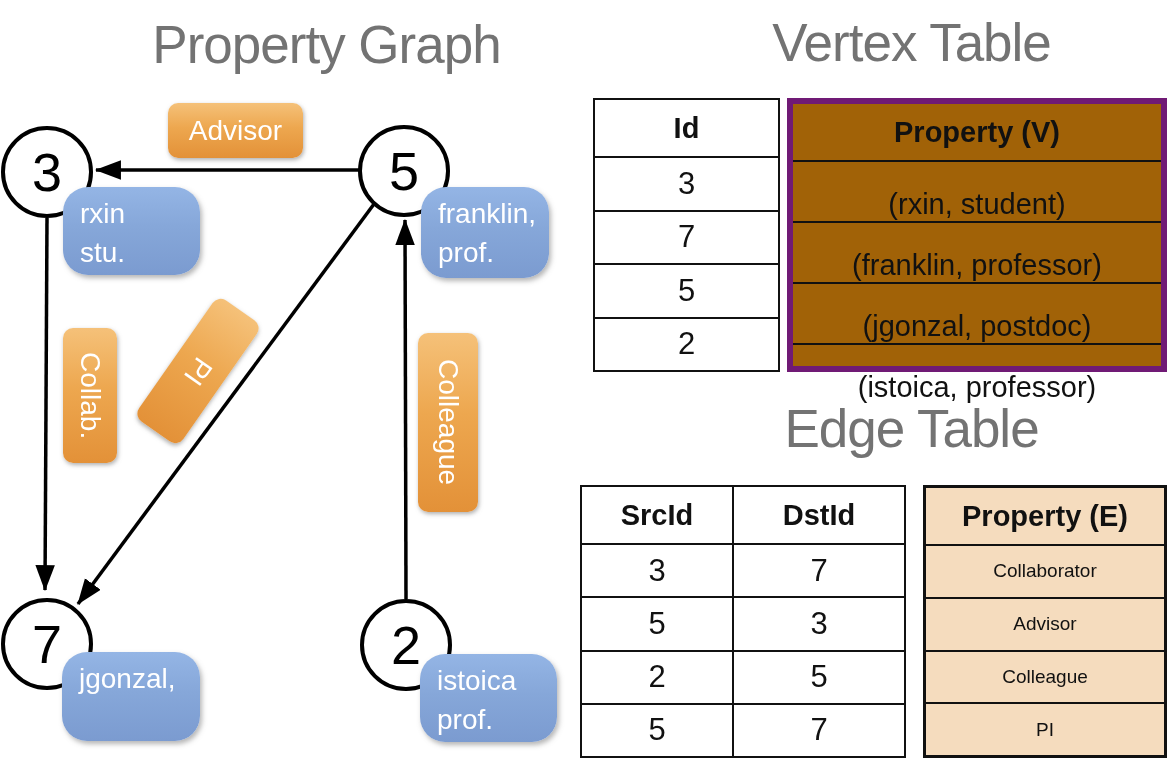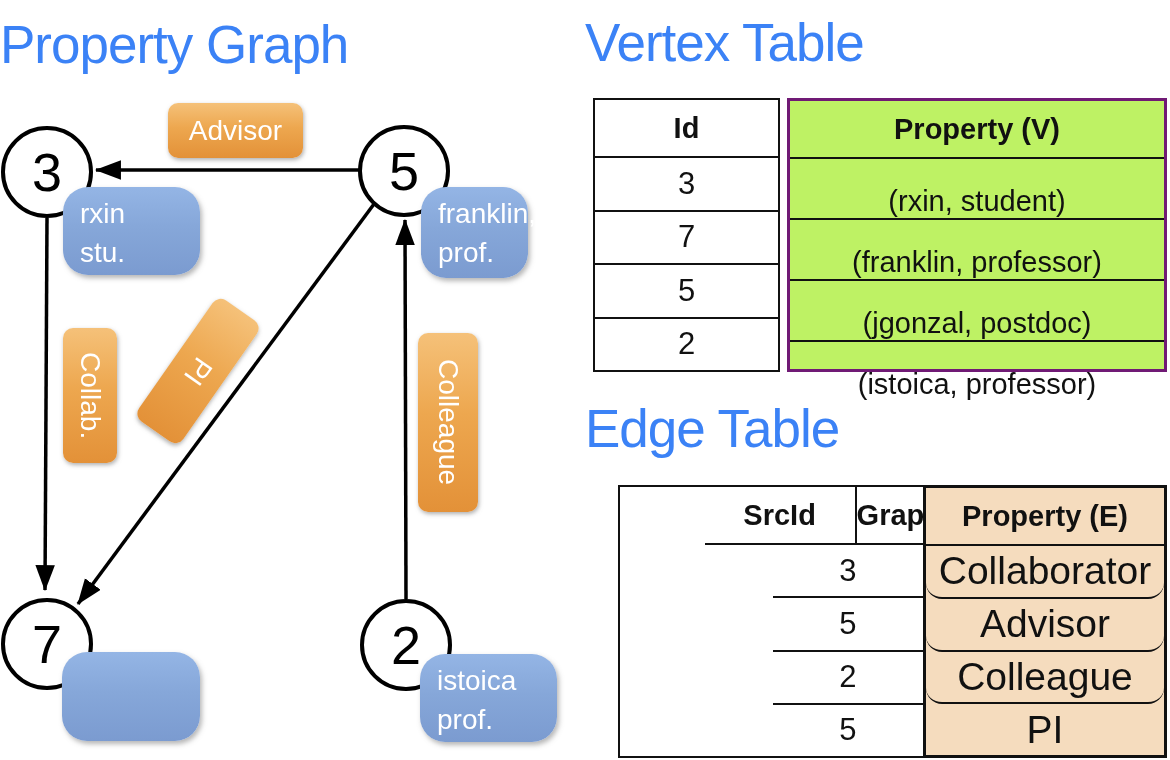--- a/index.html
+++ b/index.html
@@ -1,22 +1,22 @@
 <!DOCTYPE html>
 <html><head>
 <meta charset="utf-8">
 <style>
   html,body{margin:0;padding:0;}
   body{
     width:1170px;height:760px;position:relative;overflow:hidden;
     background:#ffffff;font-family:"Liberation Sans",sans-serif;color:#111;
   }
   .title{
-    position:absolute;font-size:53px;letter-spacing:-1px;color:#3b82f6;
-    white-space:nowrap;
+    position:absolute;font-size:53px;letter-spacing:-1px;color:#737373;
+    text-align:center;white-space:nowrap;padding-left:34px;
   }
   #graph-title{left:0;top:14px;width:585px;}
   #vertex-title{left:585px;top:12px;width:585px;}
   #edge-title{left:585px;top:398px;width:585px;}
 
   
   #graph-svg{position:absolute;left:0;top:0;}
 
   .node-num{
     position:absolute;width:90px;height:90px;display:flex;
@@ -41,48 +41,48 @@
   #label-pi{left:171px;top:297px;width:54px;height:148px;transform:rotate(35deg);}
   #label-colleague{left:418px;top:333px;width:60px;height:179px;}
 
   .prop-box{
     position:absolute;border-radius:25px;box-sizing:border-box;
     background:linear-gradient(180deg,#94b5e5 0%,#86a7d9 45%,#7b9bd0 100%);
     box-shadow:2px 3px 5px rgba(110,110,110,0.5);
     color:#fff;font-size:28px;line-height:1.4;padding:7px 0 0 17px;
   }
   #box-rxin{left:63px;top:187px;width:137px;height:88px;}
-  #box-franklin{left:421px;top:187px;width:107px;height:91px;}
+  #box-franklin{left:421px;top:187px;width:128px;height:91px;}
   #box-jgonzal{left:62px;top:652px;width:138px;height:89px;}
   #box-istoica{left:420px;top:654px;width:137px;height:88px;}
 
   
   .tbl{position:absolute;box-sizing:border-box;display:flex;flex-direction:column;}
   .tbl .thead{
     height:58px;flex:0 0 auto;display:flex;align-items:center;justify-content:center;
     font-weight:700;font-size:29px;border-bottom:2.5px solid #111;box-sizing:border-box;
   }
   .tbl .trow{
     flex:1 1 auto;display:flex;align-items:center;justify-content:center;
     font-size:31px;border-bottom:2.5px solid #111;box-sizing:border-box;
   }
   .tbl .trow:last-child{border-bottom:none;}
 
   #vtable-id{left:593px;top:98px;width:187px;height:274px;border:2.5px solid #111;background:#fff;}
-  #vtable-prop{left:787px;top:98px;width:380px;height:274px;border:3px solid #701a75;background:#bef264;gap:26px;}
+  #vtable-prop{left:787px;top:98px;width:380px;height:274px;border:6px solid #701a75;background:#a16207;gap:26px;}
   #vtable-prop .trow{font-size:29px;}
 
-  #etable-ids{left:618px;top:485px;width:326px;height:273px;border:2.5px solid #111;background:#fff;align-items:flex-end;}
+  #etable-ids{left:580px;top:485px;width:326px;height:273px;border:2.5px solid #111;background:#fff;}
   #etable-ids .thead,#etable-ids .trow{display:grid;grid-template-columns:150px 1fr;padding:0;}
   #etable-ids .cell{
     display:flex;align-items:center;justify-content:center;height:100%;box-sizing:border-box;
   }
   #etable-ids .cell + .cell{border-left:2.5px solid #111;}
   #etable-prop{left:923px;top:485px;width:244px;height:273px;border:3px solid #111;background:#f5dcbe;}
-  #etable-prop .trow{font-size:39px;border-radius:16px;}
+  #etable-prop .trow{font-size:19px;}
 </style>
 </head>
 <body>
 
 <div class="title" id="graph-title">Property Graph</div>
 
 <svg id="graph-svg" width="585" height="760" viewBox="0 0 585 760">
   <defs>
     <marker id="arrow" markerUnits="userSpaceOnUse" markerWidth="26" markerHeight="20" viewBox="0 0 24 18" refX="23" refY="9" orient="auto">
       <path d="M0,0 L24,9 L0,18 z" fill="#000"></path>
@@ -120,20 +120,21 @@
 
 <div class="prop-box" id="box-rxin">
   <div>rxin</div>
   <div>stu.</div>
 </div>
 <div class="prop-box" id="box-franklin">
   <div>franklin,</div>
   <div>prof.</div>
 </div>
 <div class="prop-box" id="box-jgonzal">
+  <div>jgonzal,</div>
 </div>
 <div class="prop-box" id="box-istoica">
   <div>istoica</div>
   <div>prof.</div>
 </div>
 
 <div class="title" id="vertex-title">Vertex Table</div>
 
 <div class="tbl" id="vtable-id">
   <div class="thead">Id</div>
@@ -149,21 +150,21 @@
   <div class="trow">(franklin, professor)</div>
   <div class="trow">(jgonzal, postdoc)</div>
   <div class="trow">(istoica, professor)</div>
 </div>
 
 <div class="title" id="edge-title">Edge Table</div>
 
 <div class="tbl" id="etable-ids">
   <div class="thead">
     <span class="cell">SrcId</span>
-    <span class="cell">Graph</span>
+    <span class="cell">DstId</span>
   </div>
   <div class="trow">
     <span class="cell">3</span>
     <span class="cell">7</span>
   </div>
   <div class="trow">
     <span class="cell">5</span>
     <span class="cell">3</span>
   </div>
   <div class="trow">

